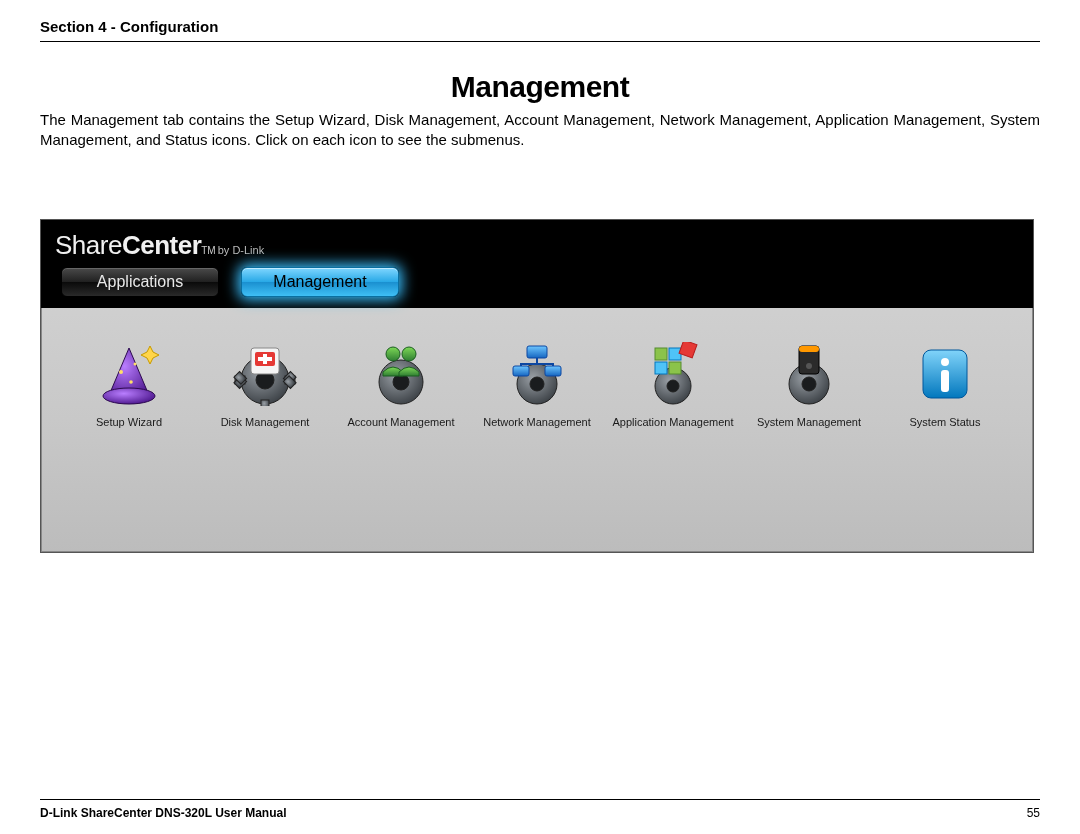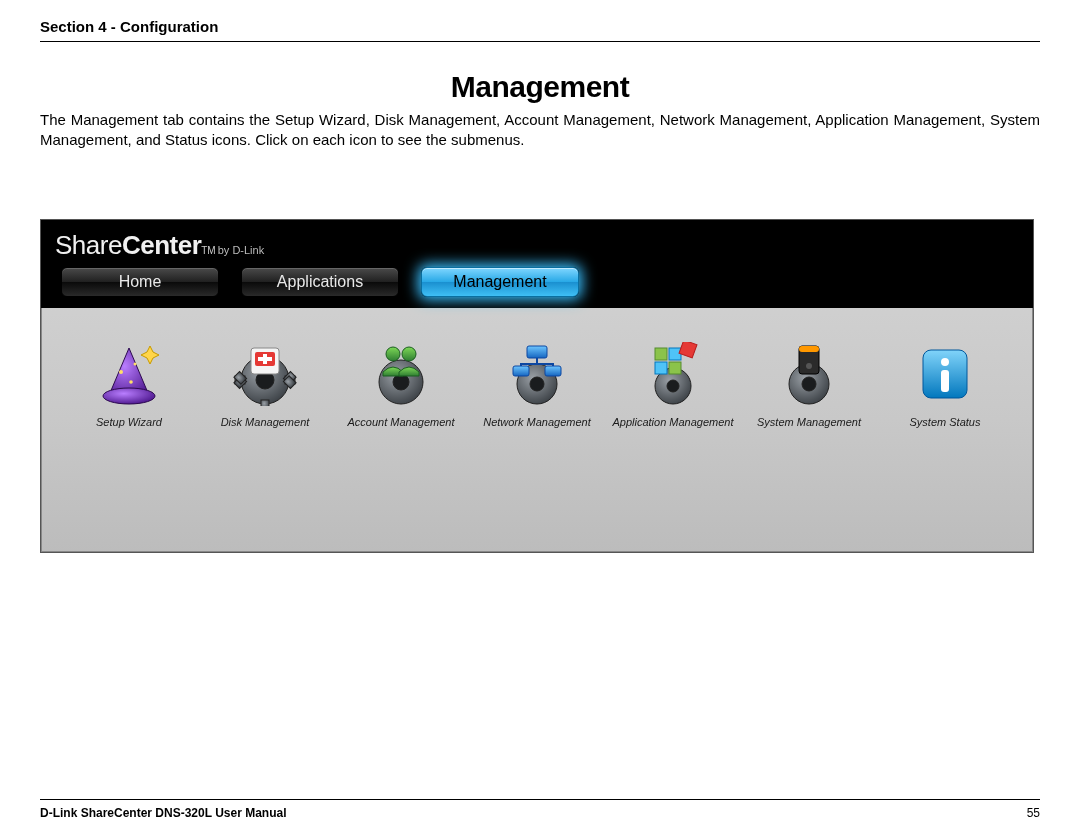--- a/index.html
+++ b/index.html
@@ -81,21 +81,20 @@
   }
   .glyph {
     width:64px; height:64px;
     display:flex; align-items:center; justify-content:center;
     position:relative;
   }
   .caption {
     margin-top:10px;
     font-size:11px;
     color:#1a1a1a;
-    font-style:italic;
   }
   .footer {
     position:absolute;
     left:40px; right:40px; bottom:14px;
     border-top:1.5px solid #000;
     padding-top:6px;
     display:flex; justify-content:space-between;
     font-size:12px;
   }
   .footer-left{ font-weight:700;}
@@ -112,21 +111,20 @@
 
 <div class="app-frame">
   <div class="app-top">
     <div class="brand-line">
       <span class="brand-main">Share</span>
         <span class="brand-main brand-bold">Center</span>
         <span class="brand-tm">TM</span>
       <span class="brand-sub">by D-Link</span>
     </div>
     <div class="tab-row">
-      <div class="tab">Home</div>
       <div class="tab">Applications</div>
       <div class="tab active">Management</div>
     </div>
   </div>
 
   <div class="icon-strip">
 
     <div class="item">
       <div class="glyph">
         <svg viewBox="0 0 64 64" width="64" height="64">

